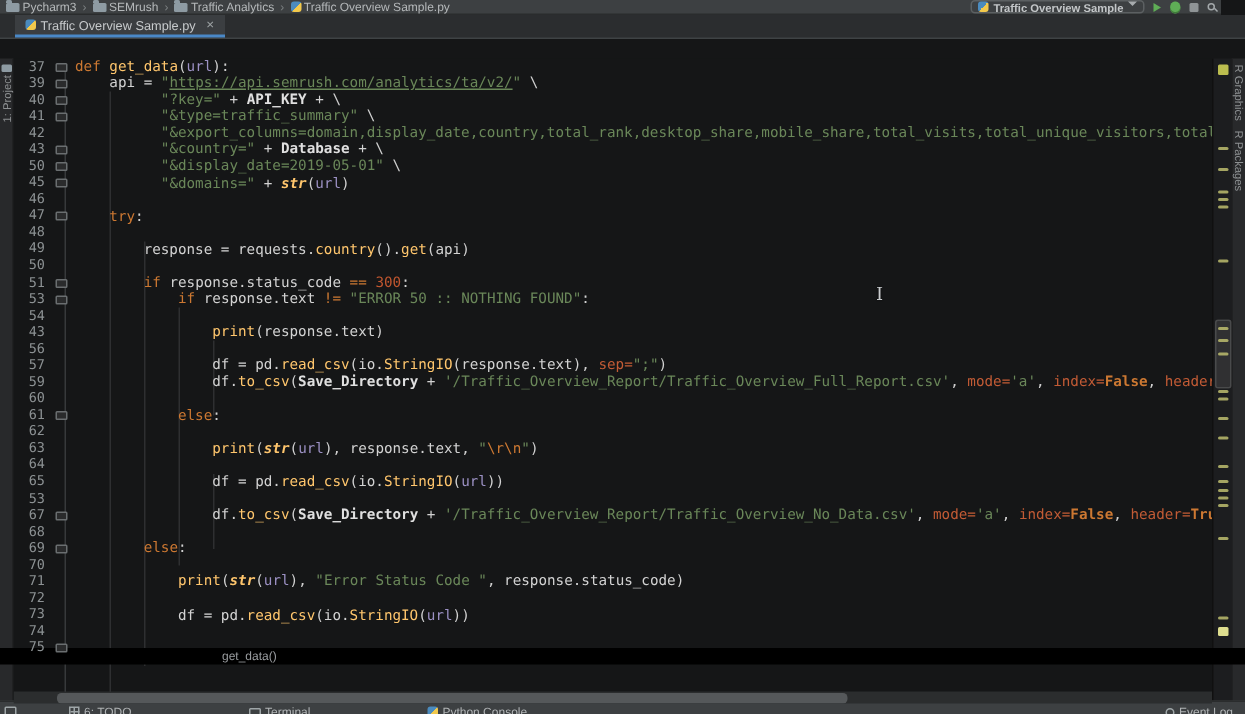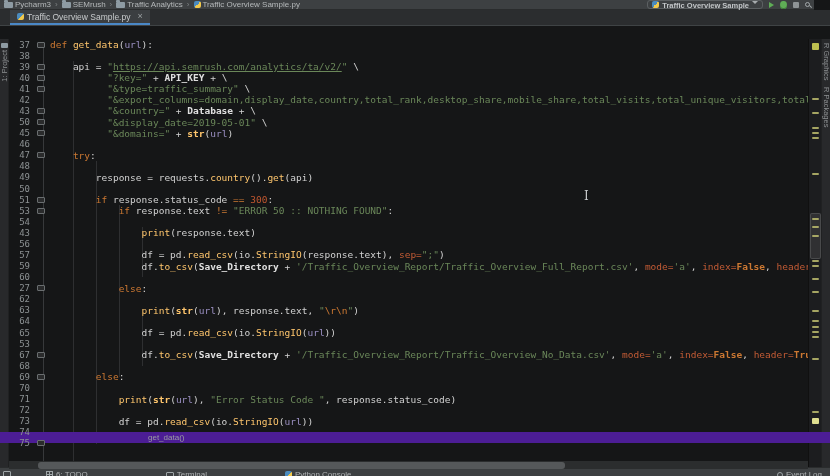--- a/index.html
+++ b/index.html
@@ -70,21 +70,21 @@
           font-family:"DejaVu Sans Mono", monospace; font-size:9px; color:#8c9193; }
   .fold { width:17px; flex:0 0 auto; display:flex; align-items:center; }
   .fold.has-fold::before { content:""; width:6px; height:4px; border:1px solid #6a6e70;
                            border-radius:1px; margin-left:4px; background:#2a2b2c; }
   .lcode { flex:1 1 auto; overflow:hidden; font-family:"DejaVu Sans Mono", monospace;
            font-size:9.5px; line-height:11.08px; color:#d2d2d2; }
 
   .tok-kw  { color:#cc7832; }
   .tok-kwb { color:#cc7832; font-weight:bold; }
   .tok-fn  { color:#ffc66d; }
-  .tok-fnb { color:#ffc66d; font-weight:bold; }
+  .tok-fnb { color:#ffc66d; font-weight:bold;font-style:italic; }
   .tok-str { color:#6a8759; }
   .tok-lnk { color:#6a8759; text-decoration:underline; }
   .tok-prm { color:#9c91c4; }
   .tok-gl  { color:#e0e0e0; font-weight:bold; }
   .tok-na  { color:#c25b35; }
   .tok-num { color:#c0562f; }
   .tok-op  { color:#cc7832; }
   .tok-esc { color:#cc7832; }
   .tok-p   { color:#d2d2d2; }
 
@@ -94,21 +94,21 @@
 
   
   .stripe { width:13px; flex:0 0 auto; background:#1c1d1f; border-left:1px solid #101010; position:relative; }
   .stripe-top { position:absolute; left:3px; top:4px; width:7px; height:7px; border-radius:1px; }
   .mark { position:absolute; left:3px; width:7px; height:2px; border-radius:1px; background:#bdbd6e; opacity:.85; }
   .mark.bright { height:6px; background:#dede8f; opacity:1; }
   .vthumb { position:absolute; left:1px; width:11px; background:rgba(170,170,170,.14);
             border:1px solid rgba(170,170,170,.22); border-radius:2px; }
 
   
-  .crumbbar { position:absolute; top:432px; left:0; right:0; height:11px; background:#4c1d95;
+  .crumbbar { position:absolute; top:432px; left:0; right:0; height:11px; background:#000000;
               font-size:8px; color:#9a9da0; padding-left:148px; display:flex; align-items:center; }
   .statusbar { position:absolute; top:467px; left:0; right:0; height:14px; background:#3d4042;
                border-top:1px solid #2a2c2d; display:flex; align-items:center; gap:78px;
                padding-left:46px; font-size:8px; color:#b0b3b5; white-space:nowrap; }
   .status-item { display:flex; align-items:center; gap:3px; }
   .status-right { margin-left:auto; margin-right:8px; display:flex; align-items:center; gap:3px; }
   .corner-btn { position:absolute; left:3px; top:3px; }
 
   .ibeam { position:absolute; left:584px; top:189px; z-index:5; font-family:"DejaVu Serif", serif;
            font-size:12px; color:#c8cbcd; text-shadow:0 0 1px #000; }
@@ -171,42 +171,41 @@
 
     <div class="editor-col">
       <div class="fold-guide" style="left:34px; top:8px; height:424px;"></div>
       <div class="guide" style="left:64px;  top:22px;  height:410px;"></div>
       <div class="guide" style="left:87px;  top:122px; height:283px;"></div>
       <div class="guide" style="left:110px; top:166px; height:172px;"></div>
       <div class="guide" style="left:133px; top:188px; height:50px;"></div>
       <div class="guide" style="left:133px; top:277px; height:50px;"></div>
       <div class="lines" id="codeLines">
           <div class="line"><span class="lnum">37</span><span class="fold has-fold"></span><span class="lcode"><span class="tok-kw">def </span><span class="tok-fn">get_data</span><span class="tok-p">(</span><span class="tok-prm">url</span><span class="tok-p">):</span></span></div>
-          <div class="line"><span class="lnum">38</span><span class="fold"></span><span class="lcode"></span></div>
           <div class="line"><span class="lnum">39</span><span class="fold has-fold"></span><span class="lcode"><span class="tok-p">    api = </span><span class="tok-str">"</span><span class="tok-lnk">https://api.semrush.com/analytics/ta/v2/</span><span class="tok-str">"</span><span class="tok-p"> \</span></span></div>
           <div class="line"><span class="lnum">40</span><span class="fold has-fold"></span><span class="lcode"><span class="tok-p">          </span><span class="tok-str">"?key="</span><span class="tok-p"> + </span><span class="tok-gl">API_KEY</span><span class="tok-p"> + \</span></span></div>
           <div class="line"><span class="lnum">41</span><span class="fold has-fold"></span><span class="lcode"><span class="tok-p">          </span><span class="tok-str">"&amp;type=traffic_summary"</span><span class="tok-p"> \</span></span></div>
           <div class="line"><span class="lnum">42</span><span class="fold"></span><span class="lcode"><span class="tok-p">          </span><span class="tok-str">"&amp;export_columns=domain,display_date,country,total_rank,desktop_share,mobile_share,total_visits,total_unique_visitors,total_pages_views"</span></span></div>
           <div class="line"><span class="lnum">43</span><span class="fold has-fold"></span><span class="lcode"><span class="tok-p">          </span><span class="tok-str">"&amp;country="</span><span class="tok-p"> + </span><span class="tok-gl">Database</span><span class="tok-p"> + \</span></span></div>
           <div class="line"><span class="lnum">50</span><span class="fold has-fold"></span><span class="lcode"><span class="tok-p">          </span><span class="tok-str">"&amp;display_date=2019-05-01"</span><span class="tok-p"> \</span></span></div>
           <div class="line"><span class="lnum">45</span><span class="fold has-fold"></span><span class="lcode"><span class="tok-p">          </span><span class="tok-str">"&amp;domains="</span><span class="tok-p"> + </span><span class="tok-fnb">str</span><span class="tok-p">(</span><span class="tok-prm">url</span><span class="tok-p">)</span></span></div>
           <div class="line"><span class="lnum">46</span><span class="fold"></span><span class="lcode"></span></div>
           <div class="line"><span class="lnum">47</span><span class="fold has-fold"></span><span class="lcode"><span class="tok-p">    </span><span class="tok-kw">try</span><span class="tok-p">:</span></span></div>
           <div class="line"><span class="lnum">48</span><span class="fold"></span><span class="lcode"></span></div>
           <div class="line"><span class="lnum">49</span><span class="fold"></span><span class="lcode"><span class="tok-p">        response = requests.</span><span class="tok-fn">country</span><span class="tok-p">().</span><span class="tok-fn">get</span><span class="tok-p">(api)</span></span></div>
           <div class="line"><span class="lnum">50</span><span class="fold"></span><span class="lcode"></span></div>
           <div class="line"><span class="lnum">51</span><span class="fold has-fold"></span><span class="lcode"><span class="tok-p">        </span><span class="tok-kw">if</span><span class="tok-p"> response.status_code </span><span class="tok-op">==</span><span class="tok-p"> </span><span class="tok-num">300</span><span class="tok-p">:</span></span></div>
           <div class="line"><span class="lnum">53</span><span class="fold has-fold"></span><span class="lcode"><span class="tok-p">            </span><span class="tok-kw">if</span><span class="tok-p"> response.text </span><span class="tok-op">!=</span><span class="tok-p"> </span><span class="tok-str">"ERROR 50 :: NOTHING FOUND"</span><span class="tok-p">:</span></span></div>
           <div class="line"><span class="lnum">54</span><span class="fold"></span><span class="lcode"></span></div>
           <div class="line"><span class="lnum">43</span><span class="fold"></span><span class="lcode"><span class="tok-p">                </span><span class="tok-fn">print</span><span class="tok-p">(response.text)</span></span></div>
           <div class="line"><span class="lnum">56</span><span class="fold"></span><span class="lcode"></span></div>
           <div class="line"><span class="lnum">57</span><span class="fold"></span><span class="lcode"><span class="tok-p">                df = pd.</span><span class="tok-fn">read_csv</span><span class="tok-p">(io.</span><span class="tok-fn">StringIO</span><span class="tok-p">(response.text), </span><span class="tok-na">sep=</span><span class="tok-str">";"</span><span class="tok-p">)</span></span></div>
           <div class="line"><span class="lnum">59</span><span class="fold"></span><span class="lcode"><span class="tok-p">                df.</span><span class="tok-fn">to_csv</span><span class="tok-p">(</span><span class="tok-gl">Save_Directory</span><span class="tok-p"> + </span><span class="tok-str">'/Traffic_Overview_Report/Traffic_Overview_Full_Report.csv'</span><span class="tok-p">, </span><span class="tok-na">mode=</span><span class="tok-str">'a'</span><span class="tok-p">, </span><span class="tok-na">index=</span><span class="tok-kwb">False</span><span class="tok-p">, </span><span class="tok-na">header=</span></span></div>
           <div class="line"><span class="lnum">60</span><span class="fold"></span><span class="lcode"></span></div>
-          <div class="line"><span class="lnum">27</span><span class="fold has-fold"></span><span class="lcode"><span class="tok-p">            </span><span class="tok-kw">else</span><span class="tok-p">:</span></span></div>
+          <div class="line"><span class="lnum">61</span><span class="fold has-fold"></span><span class="lcode"><span class="tok-p">            </span><span class="tok-kw">else</span><span class="tok-p">:</span></span></div>
           <div class="line"><span class="lnum">62</span><span class="fold"></span><span class="lcode"></span></div>
           <div class="line"><span class="lnum">63</span><span class="fold"></span><span class="lcode"><span class="tok-p">                </span><span class="tok-fn">print</span><span class="tok-p">(</span><span class="tok-fnb">str</span><span class="tok-p">(</span><span class="tok-prm">url</span><span class="tok-p">), response.text, </span><span class="tok-str">"</span><span class="tok-esc">\r\n</span><span class="tok-str">"</span><span class="tok-p">)</span></span></div>
           <div class="line"><span class="lnum">64</span><span class="fold"></span><span class="lcode"></span></div>
           <div class="line"><span class="lnum">65</span><span class="fold"></span><span class="lcode"><span class="tok-p">                df = pd.</span><span class="tok-fn">read_csv</span><span class="tok-p">(io.</span><span class="tok-fn">StringIO</span><span class="tok-p">(</span><span class="tok-prm">url</span><span class="tok-p">))</span></span></div>
           <div class="line"><span class="lnum">53</span><span class="fold"></span><span class="lcode"></span></div>
           <div class="line"><span class="lnum">67</span><span class="fold has-fold"></span><span class="lcode"><span class="tok-p">                df.</span><span class="tok-fn">to_csv</span><span class="tok-p">(</span><span class="tok-gl">Save_Directory</span><span class="tok-p"> + </span><span class="tok-str">'/Traffic_Overview_Report/Traffic_Overview_No_Data.csv'</span><span class="tok-p">, </span><span class="tok-na">mode=</span><span class="tok-str">'a'</span><span class="tok-p">, </span><span class="tok-na">index=</span><span class="tok-kwb">False</span><span class="tok-p">, </span><span class="tok-na">header=</span><span class="tok-kwb">True</span></span></div>
           <div class="line"><span class="lnum">68</span><span class="fold"></span><span class="lcode"></span></div>
           <div class="line"><span class="lnum">69</span><span class="fold has-fold"></span><span class="lcode"><span class="tok-p">        </span><span class="tok-kw">else</span><span class="tok-p">:</span></span></div>
           <div class="line"><span class="lnum">70</span><span class="fold"></span><span class="lcode"></span></div>
           <div class="line"><span class="lnum">71</span><span class="fold"></span><span class="lcode"><span class="tok-p">            </span><span class="tok-fn">print</span><span class="tok-p">(</span><span class="tok-fnb">str</span><span class="tok-p">(</span><span class="tok-prm">url</span><span class="tok-p">), </span><span class="tok-str">"Error Status Code "</span><span class="tok-p">, response.status_code)</span></span></div>

